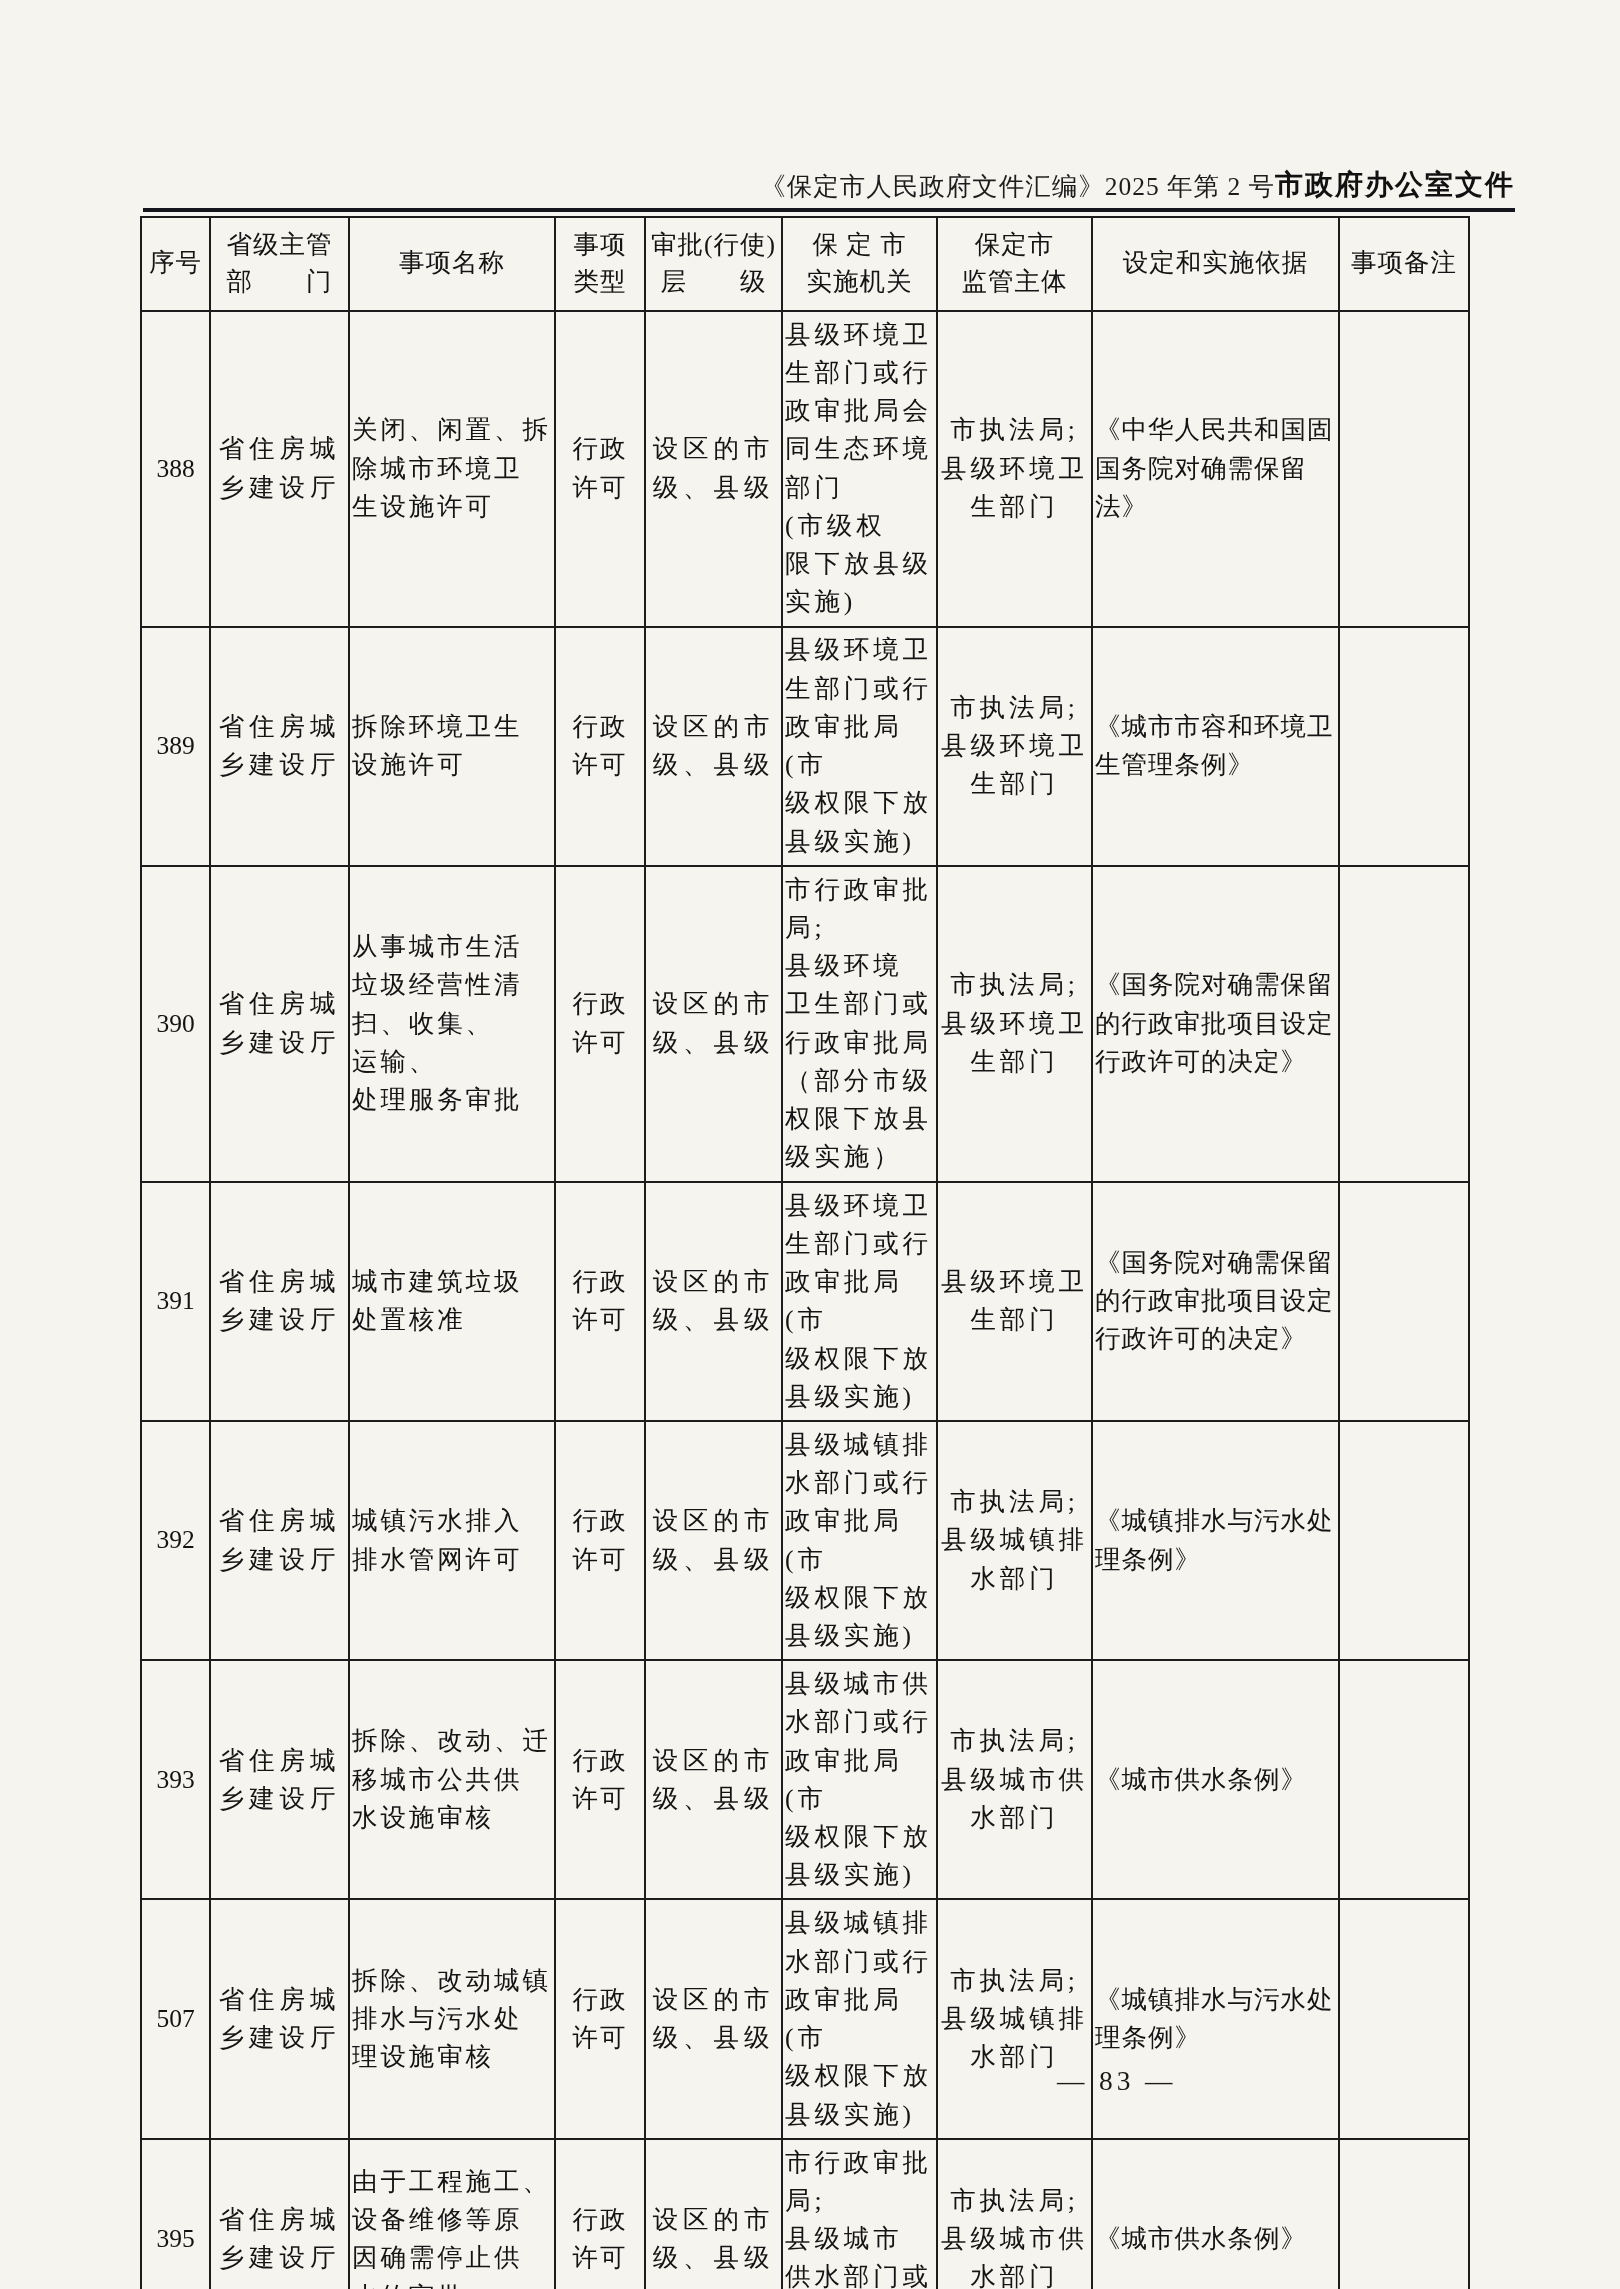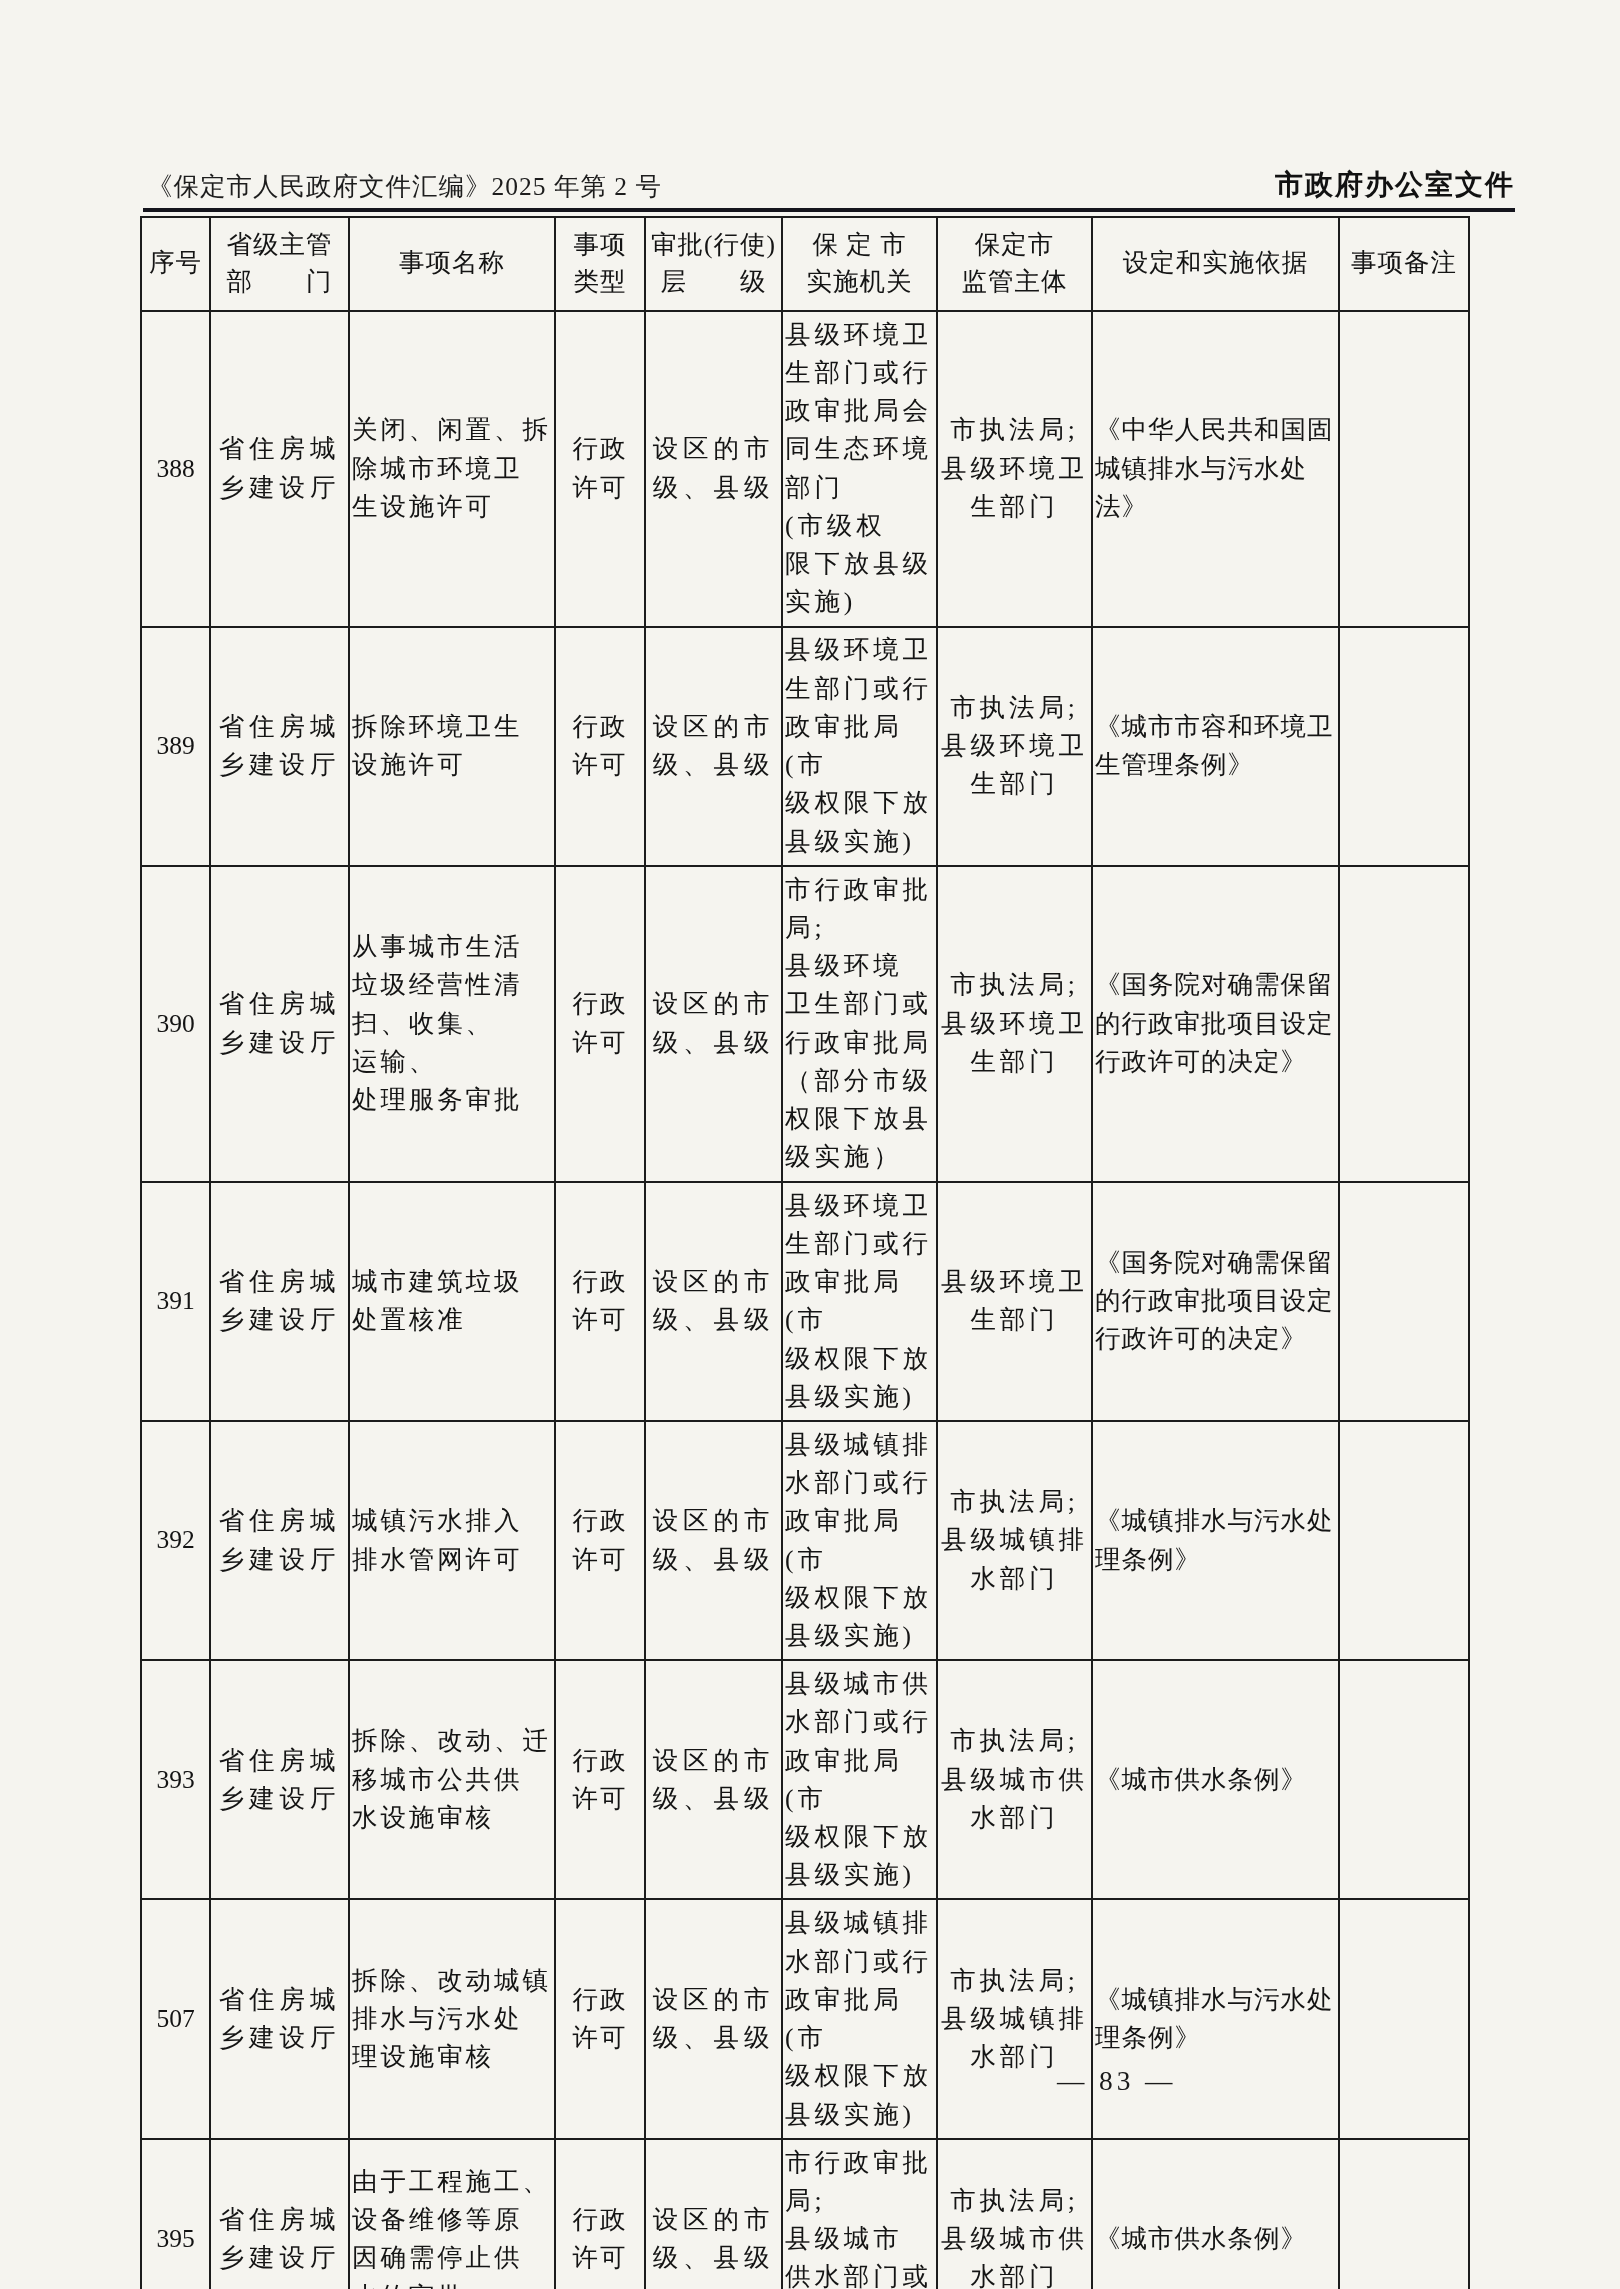--- a/index.html
+++ b/index.html
@@ -5,21 +5,21 @@
   html,body{margin:0;padding:0;}
   body{
     width:1620px;height:2290px;position:relative;
     background:#f5f4ef;
     font-family:"Liberation Serif","DejaVu Serif",serif;
     color:#161616;
     overflow:hidden;
   }
   .page-header{
     position:absolute;left:147px;top:165px;width:1368px;height:39px;
-    display:flex;justify-content:space-between;align-items:flex-end;
+    display:flex;justify-content:flex-end;align-items:flex-end;
   }
   .header-left{
     font-size:25.5px;letter-spacing:1px;color:#1d1d1d;
     font-family:"Liberation Serif","DejaVu Serif",serif;
   }
   .header-right{
     font-size:28px;font-weight:bold;color:#111;
     font-family:"Liberation Sans","DejaVu Sans",sans-serif;
     letter-spacing:2px;
     margin-top:37px;
@@ -127,21 +127,21 @@
 生部门或行
 政审批局会
 同生态环境
 部门(市级权
 限下放县级
 实施)</td>
         <td class="c-supervisor">市执法局;
 县级环境卫
 生部门</td>
         <td class="c-basis">《中华人民共和国固
-城镇排水与污水处
+国务院对确需保留
 法》</td>
         <td class="c-note"></td>
       </tr>
       <tr>
         <td class="c-id">389</td>
         <td class="c-dept">省住房城
 乡建设厅</td>
         <td class="c-name">拆除环境卫生
 设施许可</td>
         <td class="c-type">行政

